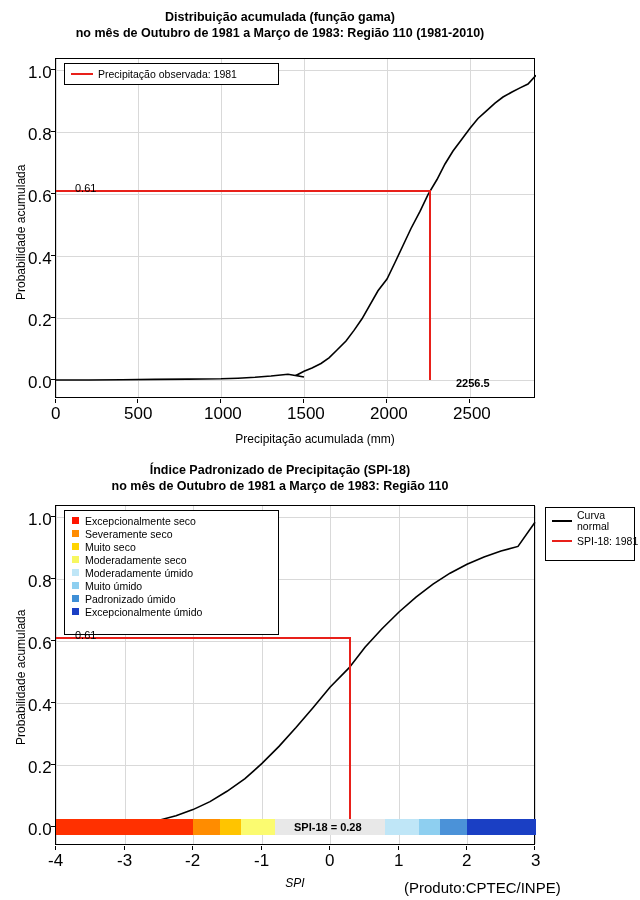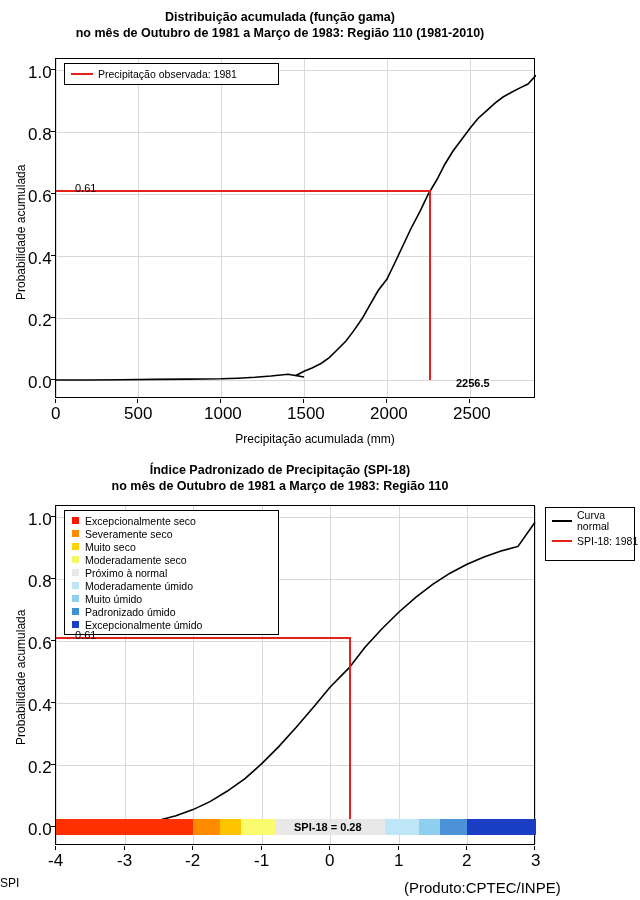--- a/index.html
+++ b/index.html
@@ -173,24 +173,20 @@
         </div>
       <div class="legend-row">
           <div class="legend-dot" style="background:#ffd400;"></div>
           <div class="legend-text">Muito seco</div>
         </div>
       <div class="legend-row">
           <div class="legend-dot" style="background:#f7f760;"></div>
           <div class="legend-text">Moderadamente seco</div>
         </div>
       <div class="legend-row">
-          <div class="legend-dot" style="background:#e8e8e8;"></div>
-          <div class="legend-text">Próximo à normal</div>
-        </div>
-      <div class="legend-row">
           <div class="legend-dot" style="background:#bfe6f7;"></div>
           <div class="legend-text">Moderadamente úmido</div>
         </div>
       <div class="legend-row">
           <div class="legend-dot" style="background:#8ecff0;"></div>
           <div class="legend-text">Muito úmido</div>
         </div>
       <div class="legend-row">
           <div class="legend-dot" style="background:#3f8fd6;"></div>
           <div class="legend-text">Padronizado úmido</div>
@@ -254,16 +250,16 @@
 
   <div class="tick-label" style="left:28px;top:820px;">0.0</div>
   <div class="tick-label" style="left:28px;top:758px;">0.2</div>
   <div class="tick-label" style="left:28px;top:696px;">0.4</div>
   <div class="tick-label" style="left:28px;top:634px;">0.6</div>
   <div class="tick-label" style="left:28px;top:572px;">0.8</div>
   <div class="tick-label" style="left:28px;top:510px;">1.0</div>
 
   <div class="annot" style="left:33px;top:629px;font-weight:normal;">0.61</div>
 
-  <div class="axis-label" style="left:0;top:876px;width:590px;">SPI</div>
+  <div class="axis-label" style="left:0;top:876px;width:590px;text-align:center;font-style:italic;">SPI</div>
   <div class="produto" style="left:404px;top:879px;">(Produto:CPTEC/INPE)</div>
 
 </div>
 
 </body></html>

